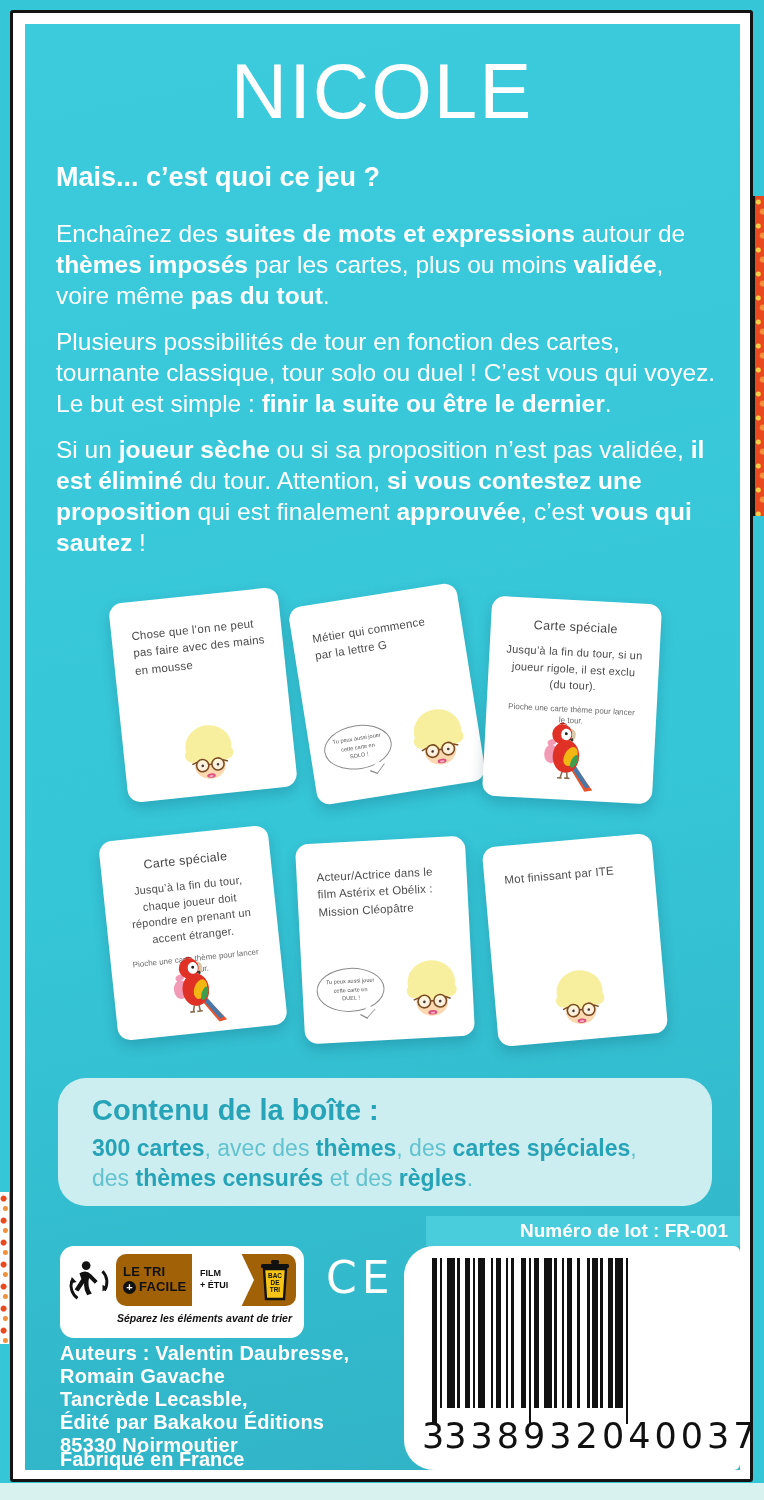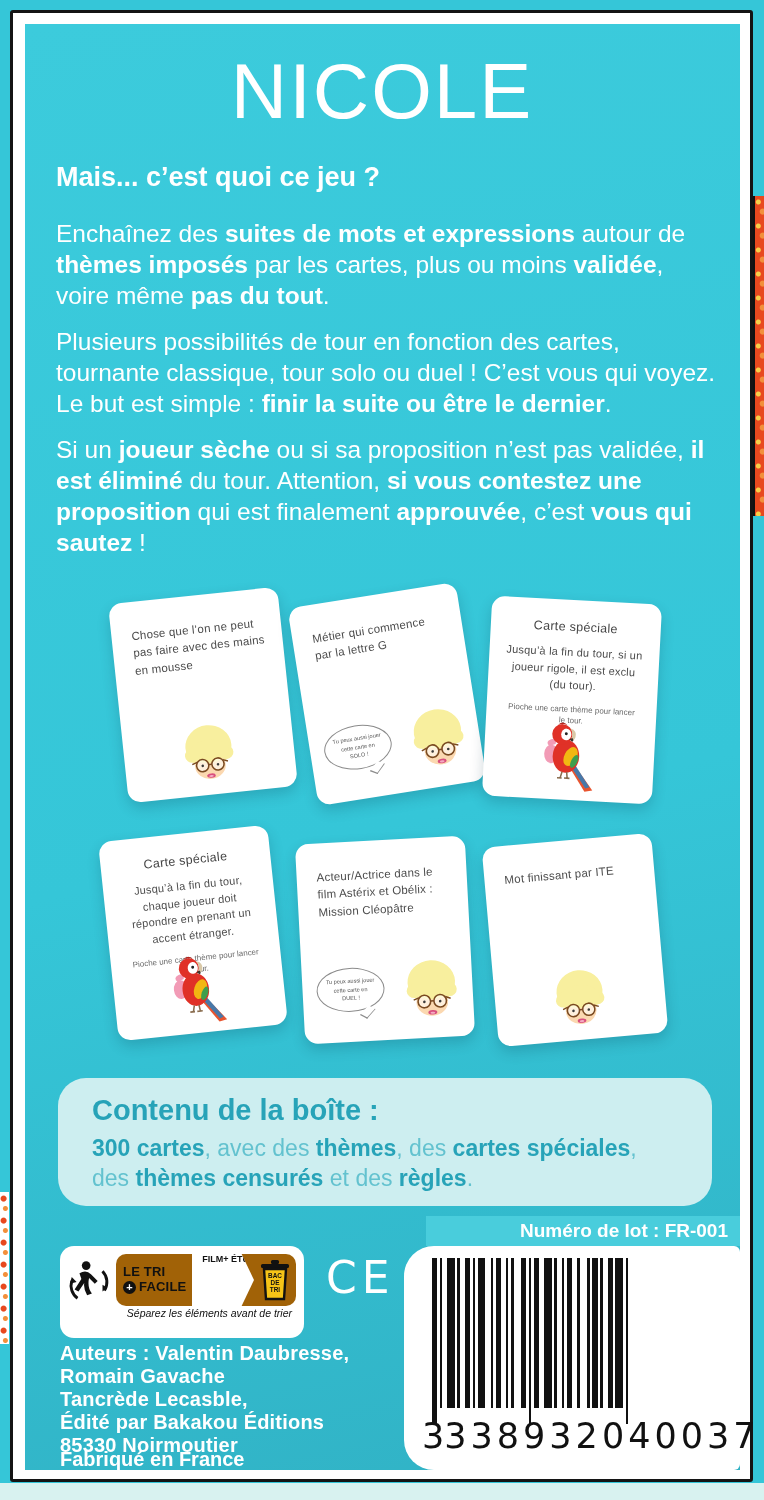--- a/index.html
+++ b/index.html
@@ -87,26 +87,26 @@
   .tri-row { display:flex; align-items:center; height:54px; }
   .triman { width:48px; height:50px; flex:none; }
   .tri-strip { flex:1; height:52px; margin-left:2px; background:#a16207; border-radius:10px;
                display:flex; overflow:hidden; }
   .tri-label { width:76px; display:flex; flex-direction:column; justify-content:center;
                padding-left:7px; color:#111; font-weight:bold; font-size:13px; line-height:1.15; letter-spacing:.2px; }
   .tri-label .row2 { display:flex; align-items:center; gap:3px; }
   .plus-circle { width:13px; height:13px; background:#111; color:#fff; border-radius:50%;
                  font-size:11px; line-height:13px; text-align:center; flex:none; }
   .tri-arrow { width:62px; background:#fff; clip-path:polygon(0 0,80% 0,100% 50%,80% 100%,0 100%);
-               display:flex; flex-direction:row; justify-content:center; padding-left:8px;
+               display:flex; flex-direction:column; justify-content:center; padding-left:8px;
                color:#111; font-weight:bold; font-size:9px; line-height:1.3; }
   .tri-bin { flex:1; display:flex; align-items:center; justify-content:center; }
   .bin-svg { width:34px; height:44px; }
-  .tri-caption { text-align:right; font-size:10.5px; font-style:italic;
-                 font-weight:normal; color:#111; padding-right:4px; }
+  .tri-caption { margin-top:5px; text-align:right; font-size:10.5px; font-style:italic;
+                 font-weight:bold; color:#111; padding-right:4px; }
 
   .ce-mark { position:absolute; left:326px; top:1252px; color:#fff; font-family:"DejaVu Sans", sans-serif;
              font-size:44px; letter-spacing:5px; }
   .credits { position:absolute; left:60px; top:1342px; color:#fff; font-weight:bold;
              font-size:20px; line-height:23px; letter-spacing:.2px; }
   .made-in { position:absolute; left:60px; top:1448px; color:#fff; font-weight:bold; font-size:20px;text-align:center; }
   .hidden-defs { position:absolute; width:0; height:0; overflow:hidden; }
 </style>
 </head>
 <body>

